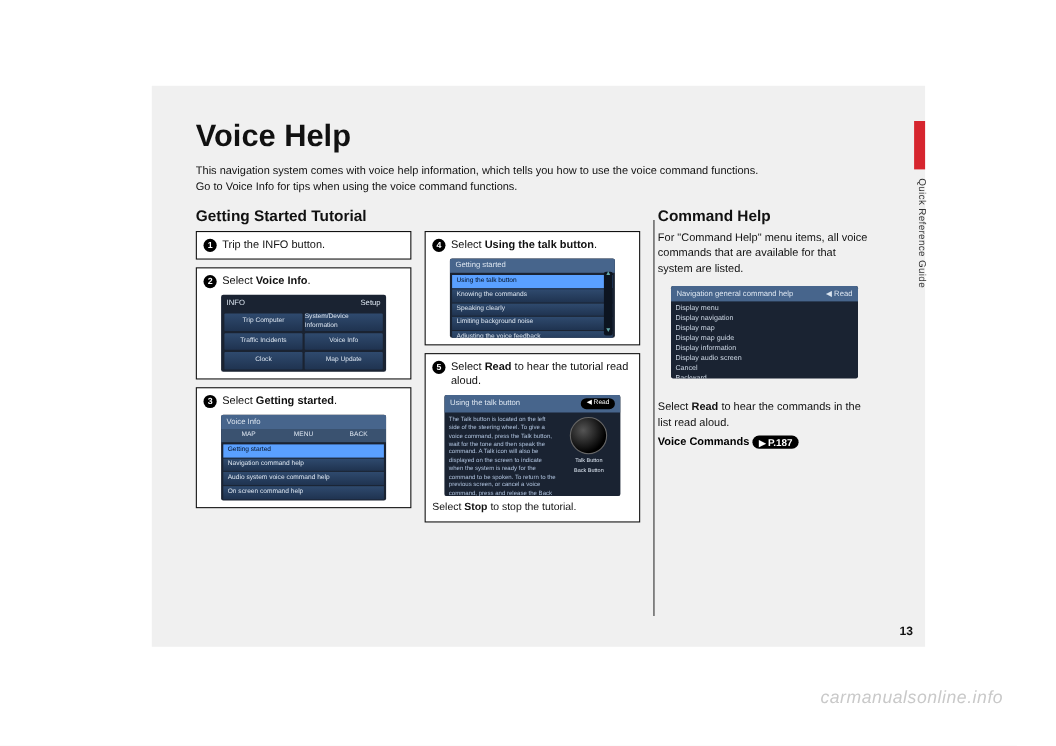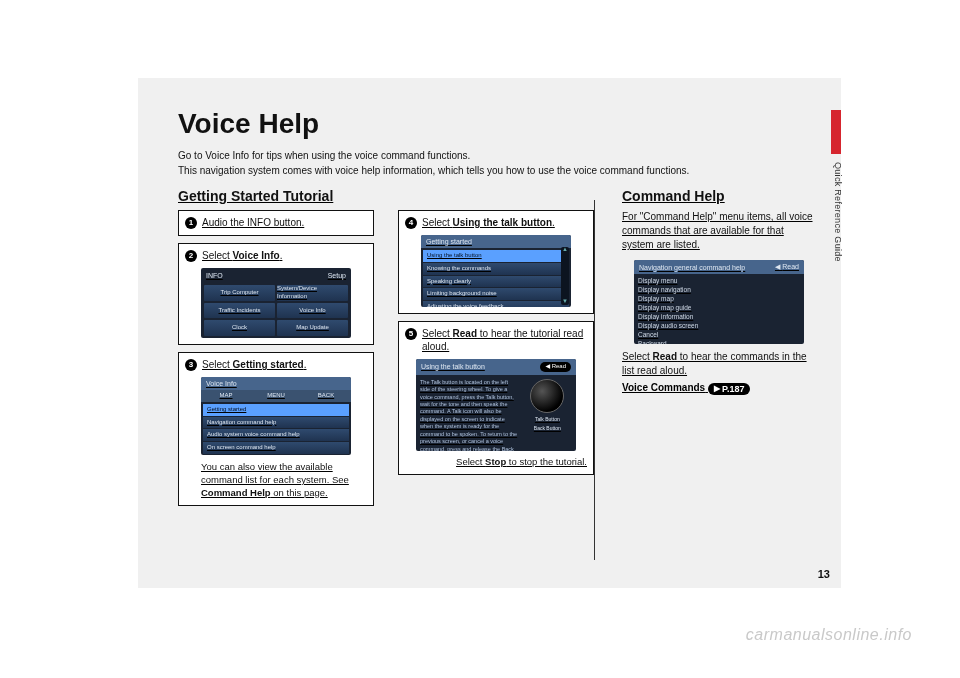--- a/index.html
+++ b/index.html
@@ -50,22 +50,21 @@
     margin-bottom: 8px;
   }
   .intro {
     font-size: 10px;
     color: #111;
     line-height: 1.5;
     margin-bottom: 10px;
   }
   .columns {
     display: flex;
-    gap: 24px;
-    text-decoration: underline;
+    gap: 12px;
   }
   .col { flex: 1 1 0; }
   .col-left { width: 196px; flex: none; }
   .col-mid  { width: 196px; flex: none; min-height: 360px; }
   .col-right{ width: 198px; flex: none; padding-left: 4px; }
   .subheading {
     font-size: 14px;
     font-weight: bold;
     margin-bottom: 6px;
     color: #111;
@@ -98,21 +97,21 @@
     display: block;
   }
   .step-note {
     font-size: 9.5px;
     color: #111;
     margin: 6px 4px 0 16px;
     line-height: 1.35;
   }
   .step-caption {
     font-size: 9.5px;
-    text-align: right;
+    text-align: left;
     margin-top: 5px;
   }
 
   
   .mock {
     background: #1a2332;
     color: #dce5f0;
     font-size: 7px;
     border-radius: 2px;
     overflow: hidden;
@@ -227,33 +226,33 @@
 </head>
 <body>
 
 <div class="page-bg"></div>
 <div class="red-tab"></div>
 <div class="side-label">Quick Reference Guide</div>
 
 <div class="content">
   <h1 class="title">Voice Help</h1>
   <div class="intro">
+    <div>This navigation system comes with voice help information, which tells you how to use the voice command functions.</div>
     <div>Go to Voice Info for tips when using the voice command functions.</div>
-    <div>This navigation system comes with voice help information, which tells you how to use the voice command functions.</div>
   </div>
 
   <div class="columns">
 
     <div class="col col-left">
       <div class="subheading">Getting Started Tutorial</div>
 
       <div class="stepbox">
         <div class="stepline">
           <span class="bullet">1</span>
-          <span>Audio the INFO button.</span>
+          <span>Trip the INFO button.</span>
         </div>
       </div>
 
       <div class="stepbox">
         <div class="stepline">
           <span class="bullet">2</span>
           <span>
             <span>Select </span><b>Voice Info</b><span>.</span>
           </span>
         </div>
@@ -287,23 +286,20 @@
             <span>MENU</span>
             <span>BACK</span>
           </div>
           <div class="rows">
             <div class="row sel">Getting started</div>
             <div class="row">Navigation command help</div>
             <div class="row">Audio system voice command help</div>
             <div class="row">On screen command help</div>
 
           </div>
-        </div>
-        <div class="step-note">
-          <span>You can also view the available command list for each system. See </span><b>Command Help</b><span> on this page.</span>
         </div>
       </div>
     </div>
 
     <div class="col col-mid">
       <div style="height:22px"></div>
 
       <div class="stepbox">
         <div class="stepline">
           <span class="bullet">4</span>
@@ -365,21 +361,21 @@
           <div class="row">Display navigation</div>
           <div class="row">Display map</div>
           <div class="row">Display map guide</div>
           <div class="row">Display information</div>
           <div class="row">Display audio screen</div>
           <div class="row">Cancel</div>
           <div class="row">Backward</div>
         </div>
       </div>
 
-      <div class="cmd-body" style="margin-top:6px;">
+      <div class="cmd-body" style="margin-top:20px;">
         <span>Select </span><b>Read</b><span> to hear the commands in the list read aloud.</span>
       </div>
 
       <div style="margin-top:4px; font-size:10px;">
         <b>Voice Commands</b>
         <span class="pill">
             <span class="tri">▶</span>
             <span>P.187</span>
           </span>
       </div>

